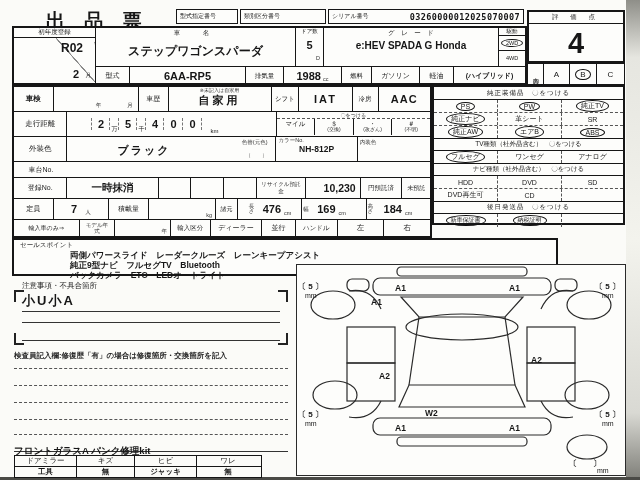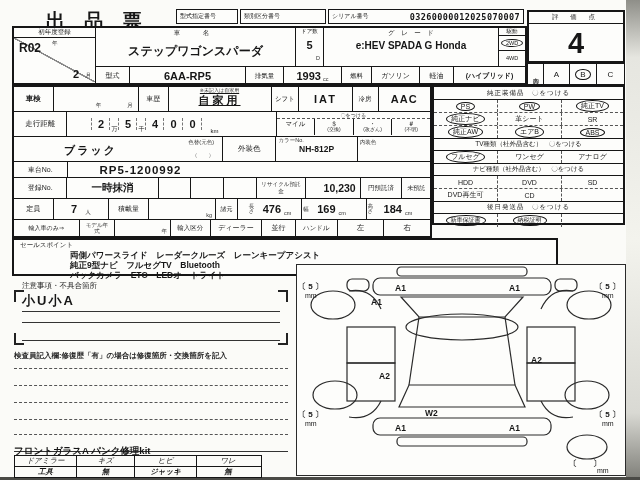--- a/index.html
+++ b/index.html
@@ -29,21 +29,21 @@
   .unit { font-size:6px; align-self:flex-end; margin:0 1px 2px 1px; }
   .opt { flex:1; border-left:1px solid #161616; text-align:center; line-height:1.1; padding-top:1px; }
   .opt:first-child { border-left:none; }
   .dash { border-bottom:1.4px dashed #555; }
   .bk { position:absolute; width:10px; height:12px; }
   .bk.tl { left:0; top:0; border-left:2.5px solid #222; border-top:2.5px solid #222; }
   .bk.tr { right:0; top:0; border-right:2.5px solid #222; border-top:2.5px solid #222; }
   .bk.bl { left:0; bottom:0; border-left:2.5px solid #222; border-bottom:2.5px solid #222; }
   .bk.br { right:0; bottom:0; border-right:2.5px solid #222; border-bottom:2.5px solid #222; }
   .uline { border-bottom:1.5px solid #333; }
-  .ttable { border:1.4px solid #161616;font-style:italic; }
+  .ttable { border:1.4px solid #161616; }
   .ttable .row { border-bottom:1.2px solid #161616; }
   .ttable .row:last-child { border-bottom:none; }
   .tcell { border-right:1.2px solid #161616; font-size:7.5px; display:flex; align-items:center; justify-content:center; height:10px; }
   .tcell:last-child { border-right:none; }
   svg text { font-family:"Liberation Sans","DejaVu Sans",sans-serif; fill:#161616; }
   .vert { writing-mode:vertical-rl; letter-spacing:1px; }
 </style>
 </head>
 <body>
 
@@ -81,21 +81,21 @@
   <div class="cell ctr" style="width:27px;">
     <span style="font-size:8px;">C</span>
   </div>
 </div>
 
 <div class="abs box" style="left:12px; top:26px; width:515px; height:59px; border-width:2px;">
   <div class="row" style="height:100%;">
 
     <div class="cell" style="width:86px;">
       <div class="lbl rb" style="text-align:center;">初年度登録</div>
-      <div class="diag" style="height:44px; position:relative;">
+      <div class="diag" style="height:44px; position:relative;margin-left:42px;">
         <span class="val" style="position:absolute; left:5px; top:3px; font-size:12px;">R02</span>
         <span class="tiny" style="position:absolute; left:38px; top:2px;">年</span>
         <span class="val" style="position:absolute; right:16px; bottom:2px; font-size:11px;">2</span>
         <span class="tiny" style="position:absolute; right:4px; bottom:3px;">月</span>
       </div>
     </div>
 
     <div style="width:429px;">
       <div class="row rb" style="height:39px;">
         <div class="cell" style="width:200px;">
@@ -119,21 +119,21 @@
           <div class="ctr" style="height:14px;">
             <span style="font-size:5.5px;">4WD</span>
           </div>
         </div>
       </div>
       <div class="row" style="height:18px;">
         <div class="cell ctr lbl" style="width:34px; font-size:7px;">型式</div>
         <div class="cell ctr val" style="width:116px; font-size:11px;">6AA-RP5</div>
         <div class="cell ctr lbl" style="width:38px; font-size:6.5px;">排気量</div>
         <div class="cell ctr" style="width:58px;">
-          <span class="val" style="font-size:11px;">1993</span>
+          <span class="val" style="font-size:11px;">1988</span>
           <span class="tiny" style="margin:6px 0 0 2px;">cc</span>
         </div>
         <div class="cell ctr lbl" style="width:30px; font-size:6.5px;">燃料</div>
         <div class="cell ctr" style="width:48px;">
           <span style="font-size:7px;">ガソリン</span>
         </div>
         <div class="cell ctr" style="width:34px;">
           <span style="font-size:7px;">軽油</span>
         </div>
         <div class="cell ctr val" style="width:71px;">
@@ -146,21 +146,21 @@
 
 <div class="abs box" style="left:12px; top:85px; width:420px; height:153px; border-width:2px;">
 
   <div class="row rb" style="height:25px;">
     <div class="cell ctr lbl" style="width:40px; font-size:7.5px;font-weight:bold;">車検</div>
     <div class="cell" style="width:86px;">
       <span class="tiny" style="position:absolute; left:42px; bottom:2px;">年</span>
       <span class="tiny" style="position:absolute; right:5px; bottom:2px;">月</span>
     </div>
     <div class="cell ctr lbl" style="width:30px; font-size:7px;">車歴</div>
-    <div class="cell" style="width:104px;text-decoration:underline;">
+    <div class="cell" style="width:104px;">
       <div class="tiny" style="text-align:center; font-size:5px;">※未記入は自家用</div>
       <div class="ctr val" style="font-size:11px; height:15px; letter-spacing:3px;">自家用</div>
     </div>
     <div class="cell ctr lbl" style="width:28px; font-size:6.5px;">シフト</div>
     <div class="cell ctr val" style="width:54px; font-size:11px; letter-spacing:2px;">IAT</div>
     <div class="cell ctr lbl" style="width:26px; font-size:6.5px;">冷房</div>
     <div class="cell ctr val" style="width:52px; font-size:11px; letter-spacing:1px;">AAC</div>
   </div>
 
   <div class="row rb" style="height:25px;">
@@ -191,40 +191,37 @@
         </div>
         <div class="opt">
           <div style="font-size:6.5px;">＃</div>
           <div class="tiny" style="font-size:5px;">(不明)</div>
         </div>
       </div>
     </div>
   </div>
 
   <div class="row rb" style="height:25px;">
+    <div class="cell ctr lbl" style="width:54px; font-size:7.5px;">外装色</div>
     <div class="cell" style="width:211px;">
       <span class="val" style="position:absolute; left:50px; top:6px; font-size:11px; letter-spacing:2px;">ブラック</span>
       <span class="tiny" style="position:absolute; right:8px; top:2px;">色替(元色)</span>
       <span class="tiny" style="position:absolute; right:8px; bottom:2px; color:#666;">（　　）</span>
     </div>
-    <div class="cell ctr lbl" style="width:54px; font-size:7.5px;">外装色</div>
     <div class="cell" style="width:82px;">
       <div class="tiny" style="padding-left:2px;">カラーNo.</div>
       <div class="val" style="font-size:8.5px; text-align:center;">NH-812P</div>
     </div>
     <div class="cell" style="width:73px;">
       <span class="tiny" style="position:absolute; left:2px; top:2px;">内装色</span>
     </div>
   </div>
 
   <div class="row rb" style="height:16px;">
     <div class="cell ctr lbl" style="width:54px; font-size:7px;">車台No.</div>
-    <div class="cell" style="width:366px; display:flex; align-items:center;">
-      <span class="val" style="font-size:11.5px; margin-left:32px; letter-spacing:1px;">RP5-1200992</span>
-    </div>
   </div>
 
   <div class="row rb" style="height:21px;">
     <div class="cell ctr lbl" style="width:54px; font-size:7px;">登録No.</div>
     <div class="cell ctr val" style="width:92px; font-size:10.5px;">一時抹消</div>
     <div class="cell" style="width:33px;"></div>
     <div class="cell" style="width:33px;"></div>
     <div class="cell" style="width:33px;"></div>
     <div class="cell ctr" style="width:50px;">
       <span class="tiny" style="text-align:center; line-height:1.2; width:40px;">リサイクル預託金</span>

